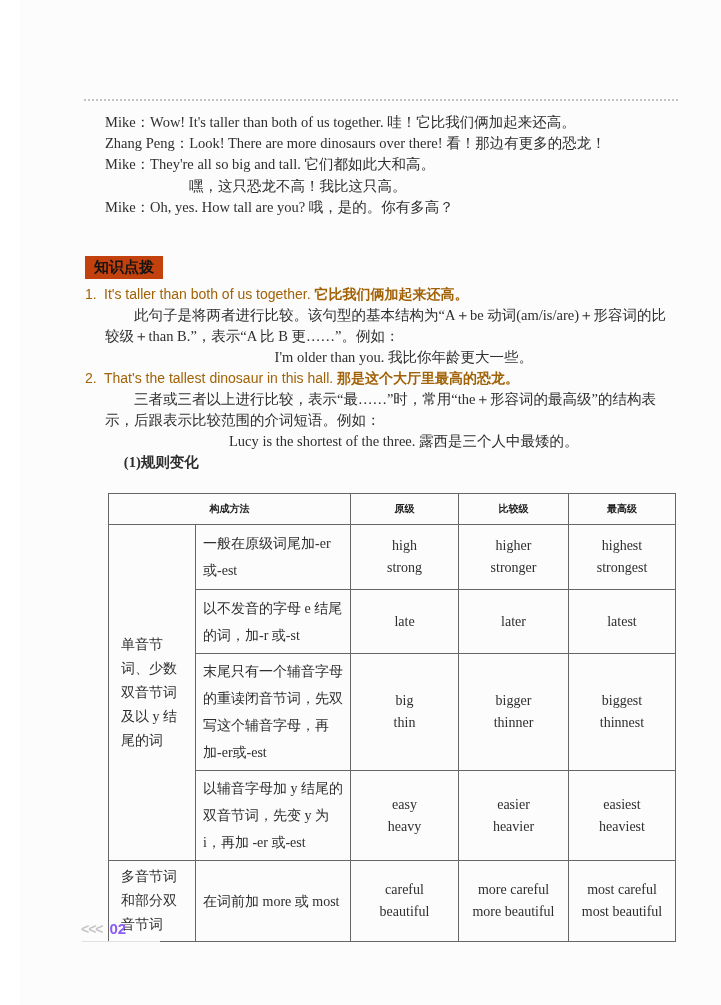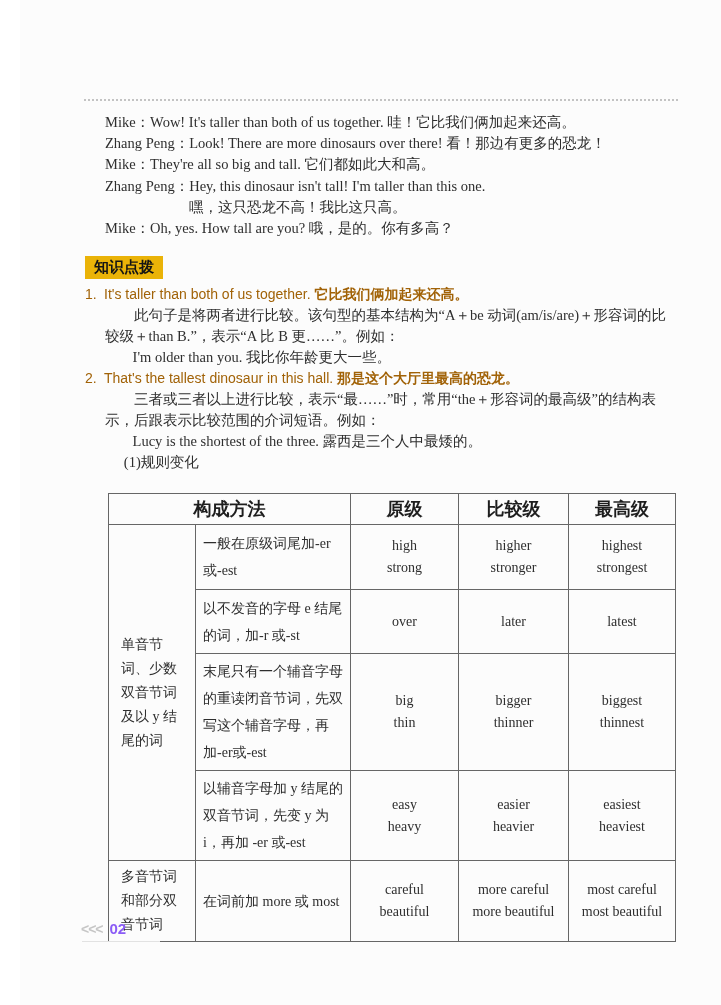--- a/index.html
+++ b/index.html
@@ -23,44 +23,44 @@
   .dline { white-space:nowrap; }
   .dline .speaker { }
   .dline .zh { }
   .dline.continuation { padding-left:84px; }
   
   .knowledge {
     position:absolute; top:256px; left:65px; width:590px;
     font-size:14.5px; line-height:21px;
   }
   .k-label {
-    display:inline-block; background:#eab308; color:#141414;
+    display:inline-block; background:#c2410c; color:#141414;
     font-family:"Liberation Sans",sans-serif; font-weight:bold;
     font-size:15px; line-height:20px; padding:1px 9px 2px; margin-bottom:5px;
   }
   .point-head {
     font-family:"Liberation Sans",sans-serif; font-size:14px; color:#a16207;
   }
   .point-head .num { display:inline-block; width:19px; }
   .point-head .zh { font-weight:bold; }
   .expl { margin:0 0 0 20px; text-indent:2em; }
-  .example { margin:0 0 0 20px; padding-left:1.9em; }
+  .example { margin:0 0 0 20px; padding-left:1.9em;text-align:center; }
   .ext-line { margin:0 0 0 20px; padding-left:1.3em; }
   .ext-line .ext-label { font-family:"Liberation Sans",sans-serif; font-weight:bold; }
-  .sub-heading { margin:0 0 0 20px; padding-left:1.3em; }
+  .sub-heading { margin:0 0 0 20px; padding-left:1.3em;font-weight:bold; }
   
   .table-wrap { position:absolute; top:493px; left:88px; }
   table.forms {
     border-collapse:collapse; table-layout:fixed; width:567px;
     font-size:14px; color:#2e2e2e;
   }
   table.forms th, table.forms td { border:1px solid #666666; }
   table.forms th {
     font-family:"Liberation Sans",sans-serif; font-weight:bold;
-    font-size:18px; text-align:center; color:#1e1e1e;
+    font-size:10px; text-align:center; color:#1e1e1e;
   }
   td.group   { line-height:24px; padding:4px 12px; }
   td.method  { line-height:27px; padding:4px 7px; }
   td.w       { text-align:center; white-space:pre-line; line-height:22px; vertical-align:middle; }
   tr.hrow  { height:31px; }
   tr.row-0 { height:65px; }
   tr.row-1 { height:64px; }
   tr.row-2 { height:92px; }
   tr.row-3 { height:82px; }
   tr.row-4 { height:69px; }
@@ -79,23 +79,20 @@
 
   <div class="dialogue">
     <div class="dline">
       <span class="speaker">Mike：</span><span class="en">Wow! It's taller than both of us together.</span> <span class="zh">哇！它比我们俩加起来还高。</span>
     </div>
     <div class="dline">
       <span class="speaker">Zhang Peng：</span><span class="en">Look! There are more dinosaurs over there!</span> <span class="zh">看！那边有更多的恐龙！</span>
     </div>
     <div class="dline">
       <span class="speaker">Mike：</span><span class="en">They're all so big and tall.</span> <span class="zh">它们都如此大和高。</span>
-    </div>
-    <div class="dline">
-      <span class="speaker">Zhang Peng：</span><span class="en">Hey, this dinosaur isn't tall! I'm taller than this one.</span>
     </div>
     <div class="dline continuation">
       <span class="zh">嘿，这只恐龙不高！我比这只高。</span>
     </div>
     <div class="dline">
       <span class="speaker">Mike：</span><span class="en">Oh, yes. How tall are you?</span> <span class="zh">哦，是的。你有多高？</span>
     </div>
   </div>
 
   <div class="knowledge">
@@ -144,21 +141,21 @@
           <td class="method">一般在原级词尾加-er 或-est</td>
           <td class="w">high
 strong</td>
           <td class="w">higher
 stronger</td>
           <td class="w">highest
 strongest</td>
         </tr>
         <tr class="row-1">
           <td class="method">以不发音的字母 e 结尾的词，加-r 或-st</td>
-          <td class="w">over</td>
+          <td class="w">late</td>
           <td class="w">later</td>
           <td class="w">latest</td>
         </tr>
         <tr class="row-2">
           <td class="method">末尾只有一个辅音字母的重读闭音节词，先双写这个辅音字母，再加-er或-est</td>
           <td class="w">big
 thin</td>
           <td class="w">bigger
 thinner</td>
           <td class="w">biggest

